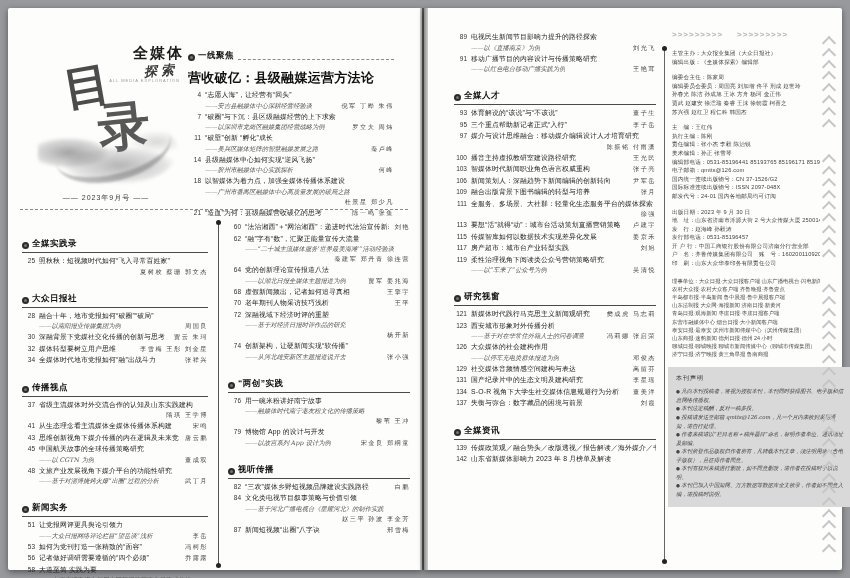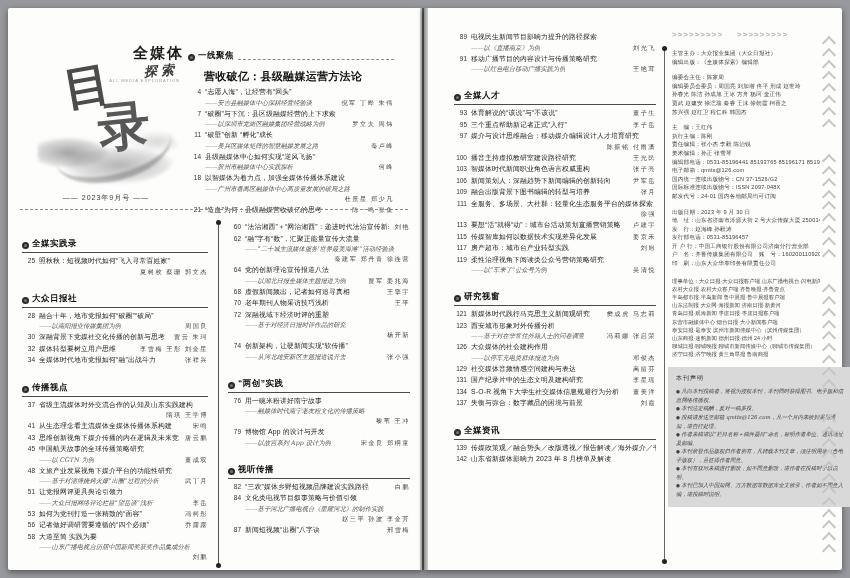--- a/index.html
+++ b/index.html
@@ -37,21 +37,21 @@
   .col-l2{position:absolute;left:206px;top:4px;width:182px;}
   .col-r1{position:absolute;left:30px;top:24px;width:202px;}
   .vline2{position:absolute;left:240px;top:42px;bottom:10px;width:1px;background:#666;}
 
   .sec-h{display:flex;align-items:flex-end;margin:16px 0 3px 0;border-bottom:1px solid #4a4a4a;padding-bottom:2px;}
   .sec-h.dotted{border-bottom:0;}
   .sec-h .bullet{width:7px;height:7px;border-radius:50%;background:#2b2b2b;margin:0 3px 1px 0;flex:0 0 auto;position:relative;}
   .sec-h .bullet:after{content:"";position:absolute;inset:2px;border-radius:50%;background:#fff;opacity:.35;}
   .sec-h .lbl{font-size:8.5px;font-weight:bold;color:#111;letter-spacing:.5px;}
   .sec-h .leader{flex:1;border-bottom:1px dashed #8a8a8a;margin:0 0 2px 4px;}
-  .topic{font-size:11px;font-weight:bold;color:#111;margin:5px 0 3px 16px;letter-spacing:.3px;}
+  .topic{font-size:13px;font-weight:bold;color:#111;margin:5px 0 3px 0;letter-spacing:.3px;}
 
   .ent{margin:0 0 1px 0;}
   .erow{display:flex;align-items:baseline;line-height:10.5px;}
   .eno{flex:0 0 13px;text-align:right;font-size:6.5px;color:#333;margin-right:4px;}
   .etit{font-size:6.8px;color:#222;letter-spacing:.2px;white-space:nowrap;overflow:hidden;}
   .eauth{margin-left:auto;font-size:6.2px;color:#444;letter-spacing:1.5px;white-space:nowrap;padding-left:6px;}
   .esub{display:flex;align-items:baseline;line-height:10px;padding-left:17px;}
   .esubt{font-size:6.3px;color:#555;font-family:"DejaVu Serif",serif;font-style:italic;white-space:nowrap;overflow:hidden;}
   .ealine{text-align:right;font-size:6.2px;color:#444;letter-spacing:1.5px;line-height:10px;}
 
@@ -244,20 +244,24 @@
           <div class="ent">
             <div class="erow">
               <span class="eno">48</span>
               <span class="etit">文旅产业发展视角下媒介平台的功能性研究</span>
             </div>
             <div class="esub">
               <span class="esubt">——基于对淄博烧烤火爆“出圈”过程的分析</span>
               <span class="eauth">武丁月</span>
             </div>
           </div>
+          <div class="sec-h">
+            <span class="bullet"></span>
+            <span class="lbl">新闻实务</span>
+          </div>
           <div class="ent">
             <div class="erow">
               <span class="eno">51</span>
               <span class="etit">让党报网评更具舆论引领力</span>
             </div>
             <div class="esub">
               <span class="esubt">——大众日报网络评论栏目“望岳谈”浅析</span>
               <span class="eauth">李岳</span>
             </div>
           </div>

